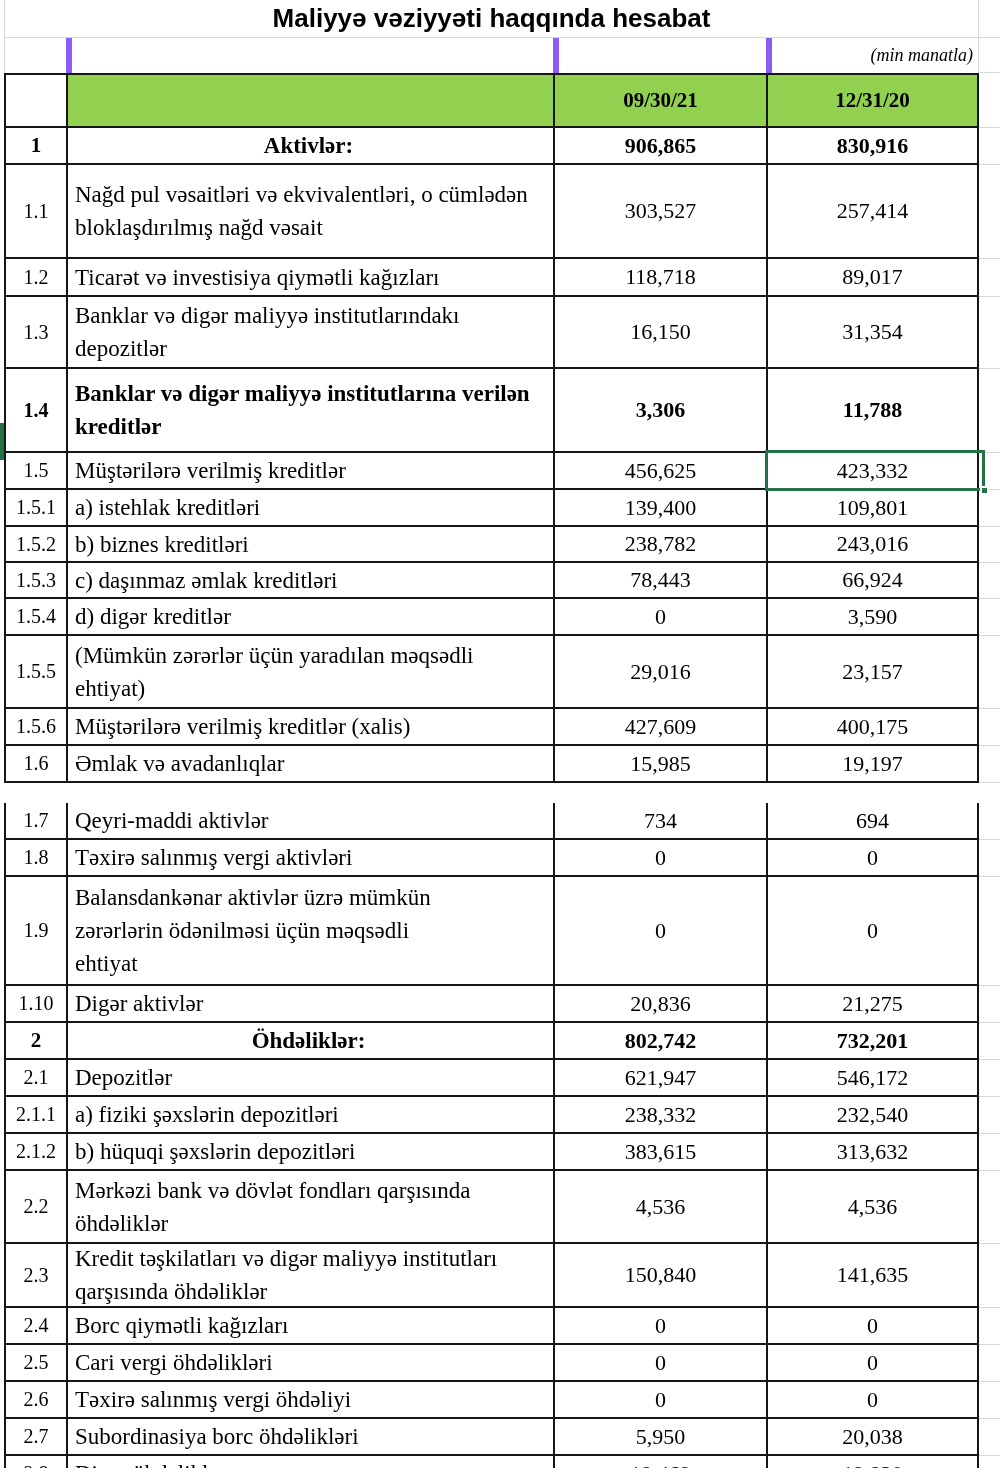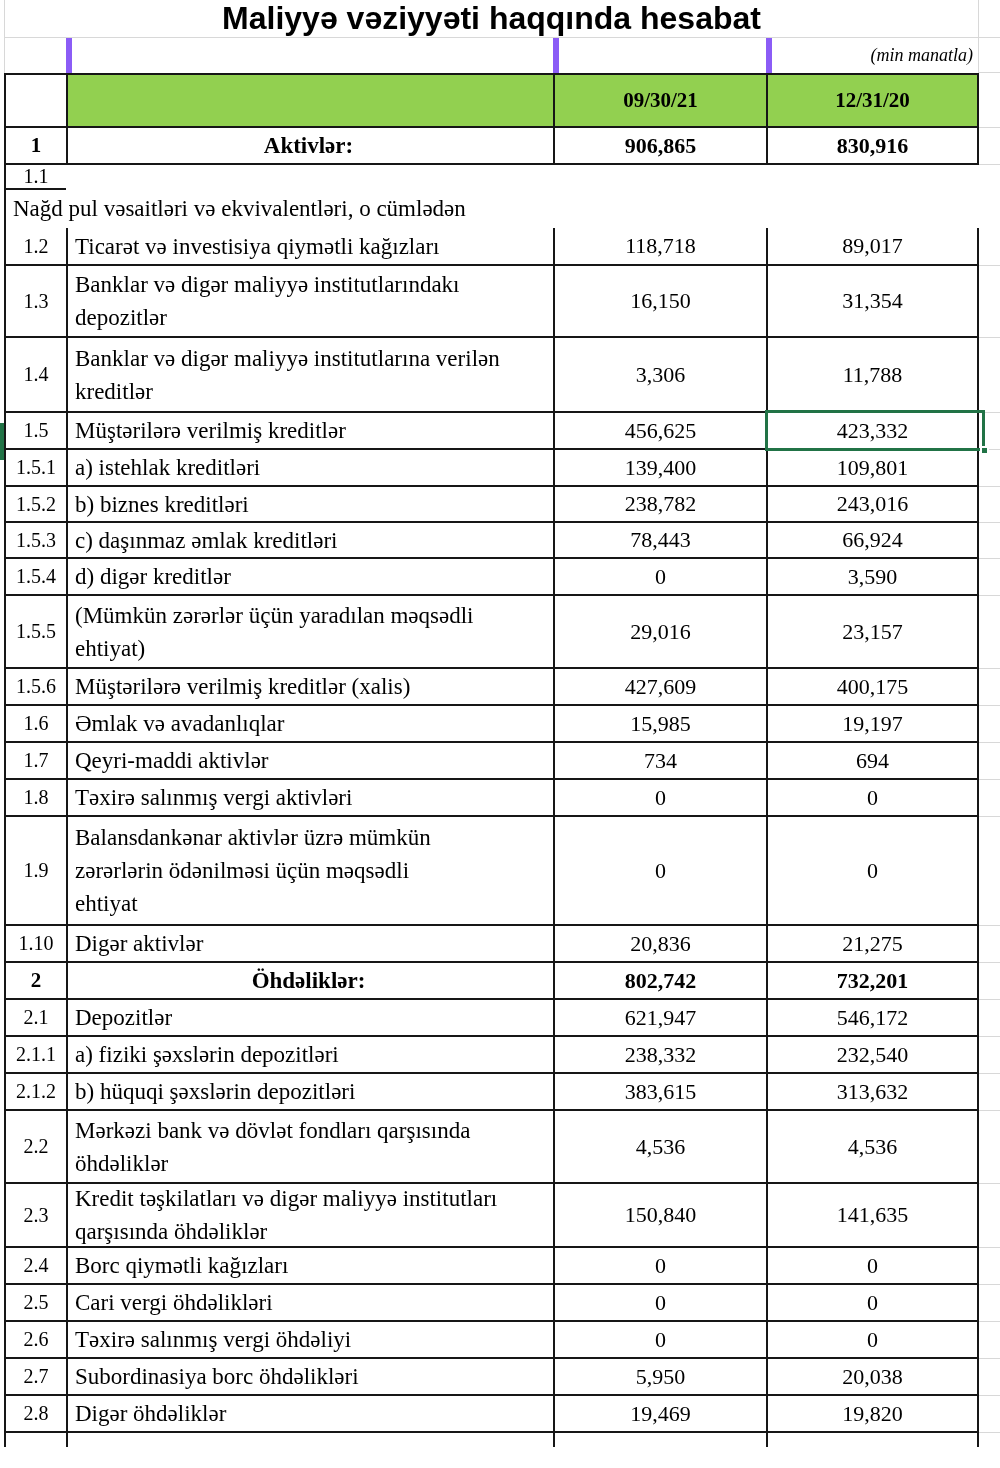--- a/index.html
+++ b/index.html
@@ -16,21 +16,21 @@
   .c-label { width:487px; padding:2px 4px 2px 7px; font-size:23px; line-height:33px; }
   .c-val   { width:213px; justify-content:center; font-size:22px; }
   .c-val.last { border-right:2px solid #161616; }
   .gutter { flex:1; border-bottom:1px solid #d8d8d8; background:#fff; }
 
   
   .title-row { height:38px; }
   .title-cell { width:975px; justify-content:center;
                 border:1px solid #d8d8d8; border-top:none;
                 font-family:"Liberation Sans","DejaVu Sans",sans-serif;
-                font-weight:bold; font-size:32px; }
+                font-weight:bold; font-size:26px; }
 
   
   .note-row { height:35px; }
   .note-row .cell { border:none; border-left:6px solid #8b5cf6; background:#fff; }
   .note-row .c-num { border-left:1px solid #d8d8d8; }
   .note-cell { justify-content:flex-end; font-style:italic; font-size:18px;
                padding-right:5px; border-right:1px solid #d8d8d8 !important; }
 
   
   .header-green { height:55px; }
@@ -83,42 +83,42 @@
   </div>
 
   <div id="table-body">
       <div class="trow body-row section" style="height: 37px;">
     <div class="cell c-num">1</div>
     <div class="cell c-label">Aktivlər:</div>
     <div class="cell c-val">906,865</div>
     <div class="cell c-val last">830,916</div>
     <div class="gutter"></div>
   </div>
-      <div class="trow body-row" style="height: 63px; flex-direction: column;">
+      <div class="trow body-row" style="height: 94px;">
     <div class="cell c-num">1.1</div>
     <div class="cell c-label">Nağd pul vəsaitləri və ekvivalentləri, o cümlədən bloklaşdırılmış nağd vəsait</div>
     <div class="cell c-val">303,527</div>
     <div class="cell c-val last">257,414</div>
     <div class="gutter"></div>
   </div>
       <div class="trow body-row" style="height: 38px;">
     <div class="cell c-num">1.2</div>
     <div class="cell c-label">Ticarət və investisiya qiymətli kağızları</div>
     <div class="cell c-val">118,718</div>
     <div class="cell c-val last">89,017</div>
     <div class="gutter"></div>
   </div>
       <div class="trow body-row" style="height: 72px;">
     <div class="cell c-num">1.3</div>
     <div class="cell c-label">Banklar və digər maliyyə institutlarındakı depozitlər</div>
     <div class="cell c-val">16,150</div>
     <div class="cell c-val last">31,354</div>
     <div class="gutter"></div>
   </div>
-      <div class="trow body-row" style="height: 75px;">
+      <div class="trow body-row" style="height: 84px; font-weight: bold;">
     <div class="cell c-num">1.4</div>
     <div class="cell c-label">Banklar və digər maliyyə institutlarına verilən kreditlər</div>
     <div class="cell c-val">3,306</div>
     <div class="cell c-val last">11,788</div>
     <div class="gutter"></div>
   </div>
       <div class="trow body-row selected-row" style="height: 37px;">
     <div class="cell c-num">1.5</div>
     <div class="cell c-label">Müştərilərə verilmiş kreditlər</div>
     <div class="cell c-val">456,625</div>
@@ -169,21 +169,21 @@
     <div class="cell c-val last">400,175</div>
     <div class="gutter"></div>
   </div>
       <div class="trow body-row" style="height: 37px;">
     <div class="cell c-num">1.6</div>
     <div class="cell c-label">Əmlak və avadanlıqlar</div>
     <div class="cell c-val">15,985</div>
     <div class="cell c-val last">19,197</div>
     <div class="gutter"></div>
   </div>
-      <div class="trow body-row" style="height: 37px;">
+      <div class="trow body-row" style="height: 37px; margin-top: 20px;">
     <div class="cell c-num">1.7</div>
     <div class="cell c-label">Qeyri-maddi aktivlər</div>
     <div class="cell c-val">734</div>
     <div class="cell c-val last">694</div>
     <div class="gutter"></div>
   </div>
       <div class="trow body-row" style="height: 37px;">
     <div class="cell c-num">1.8</div>
     <div class="cell c-label">Təxirə salınmış vergi aktivləri</div>
     <div class="cell c-val">0</div>

